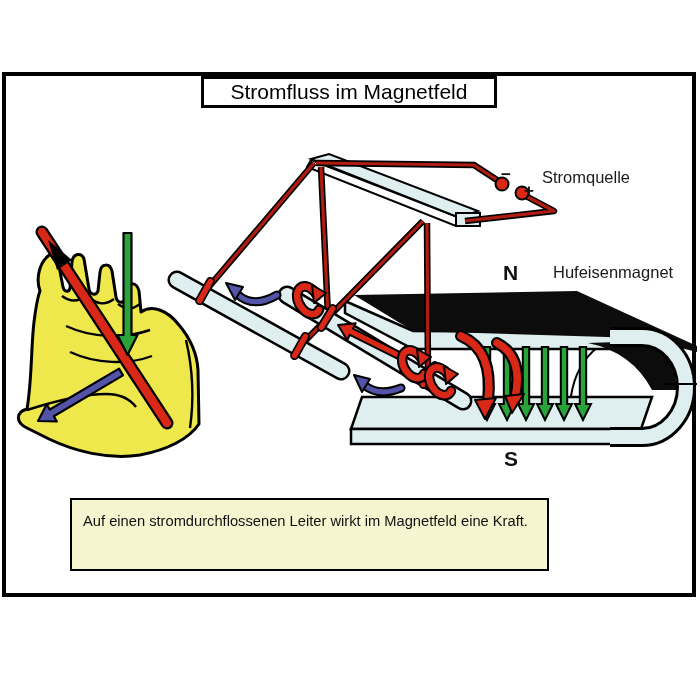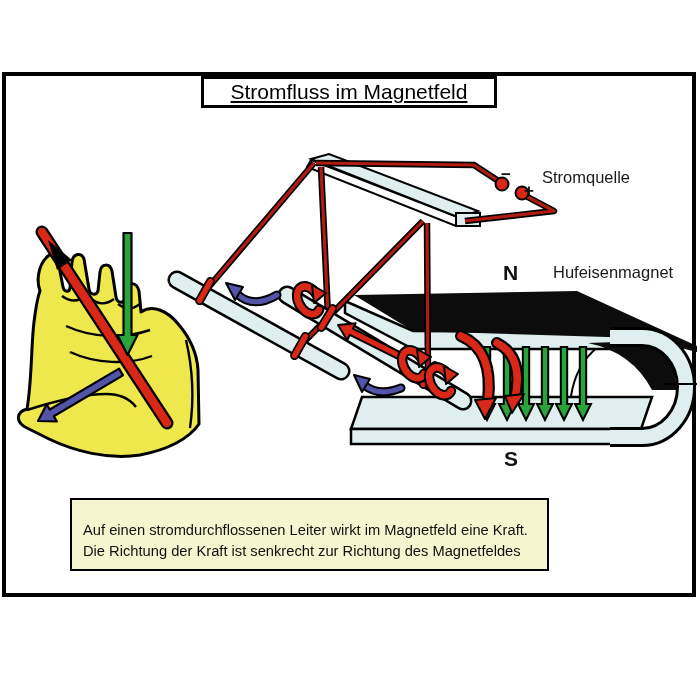--- a/index.html
+++ b/index.html
@@ -3,24 +3,24 @@
 <meta charset="utf-8">
 <style>
   html,body{margin:0;padding:0;background:#fff;width:700px;height:700px;
     font-family:"Liberation Sans", sans-serif;}
   #stage{position:relative;width:700px;height:700px;background:#fff;overflow:hidden;}
   #frame{position:absolute;left:2px;top:72px;width:694px;height:525px;
     border:4px solid #000;box-sizing:border-box;background:#fff;}
   #title-box{position:absolute;left:201px;top:76px;width:296px;height:32px;
     border:3px solid #000;box-sizing:border-box;background:#fff;
     display:flex;align-items:center;justify-content:center;
-    font-size:21px;color:#000;white-space:nowrap;text-decoration:underline;}
+    font-size:21px;color:#000;white-space:nowrap;}
   #caption-box{position:absolute;left:70px;top:498px;width:479px;height:73px;
     border:2px solid #000;box-sizing:border-box;background:#f5f5d0;
-    padding:20px 0 0 11px;font-size:14.7px;line-height:20.5px;color:#111;}
+    padding:11px 0 0 11px;font-size:14.7px;line-height:20.5px;color:#111;}
   #diagram{position:absolute;left:0;top:0;pointer-events:none;}
   svg text{font-family:"Liberation Sans", sans-serif;}
   .lbl{font-size:16.5px;fill:#1a1a1a;}
   .pole{font-size:21px;font-weight:bold;fill:#111;}
   .term{font-size:17px;font-weight:bold;fill:#111;}
 </style>
 </head>
 <body>
 
 <div id="stage">
@@ -179,15 +179,14 @@
       <polygon points="123.5,233 123.5,335 117.5,335 127.5,355 137.5,335 131.5,335 131.5,233" fill="#2ba33b" stroke="#000" stroke-width="2.2" stroke-linejoin="round"></polygon>
     </g>
   </svg>
 
   <div id="title-box">
     <span>Stromfluss im Magnetfeld</span>
   </div>
 
   <div id="caption-box">
     <div>Auf einen stromdurchflossenen Leiter wirkt im Magnetfeld eine Kraft.</div>
-    <div>Die Richtung der Kraft ist senkrecht zur Richtung des Magnetfeldes</div>
   </div>
 </div>
 
 </body></html>

